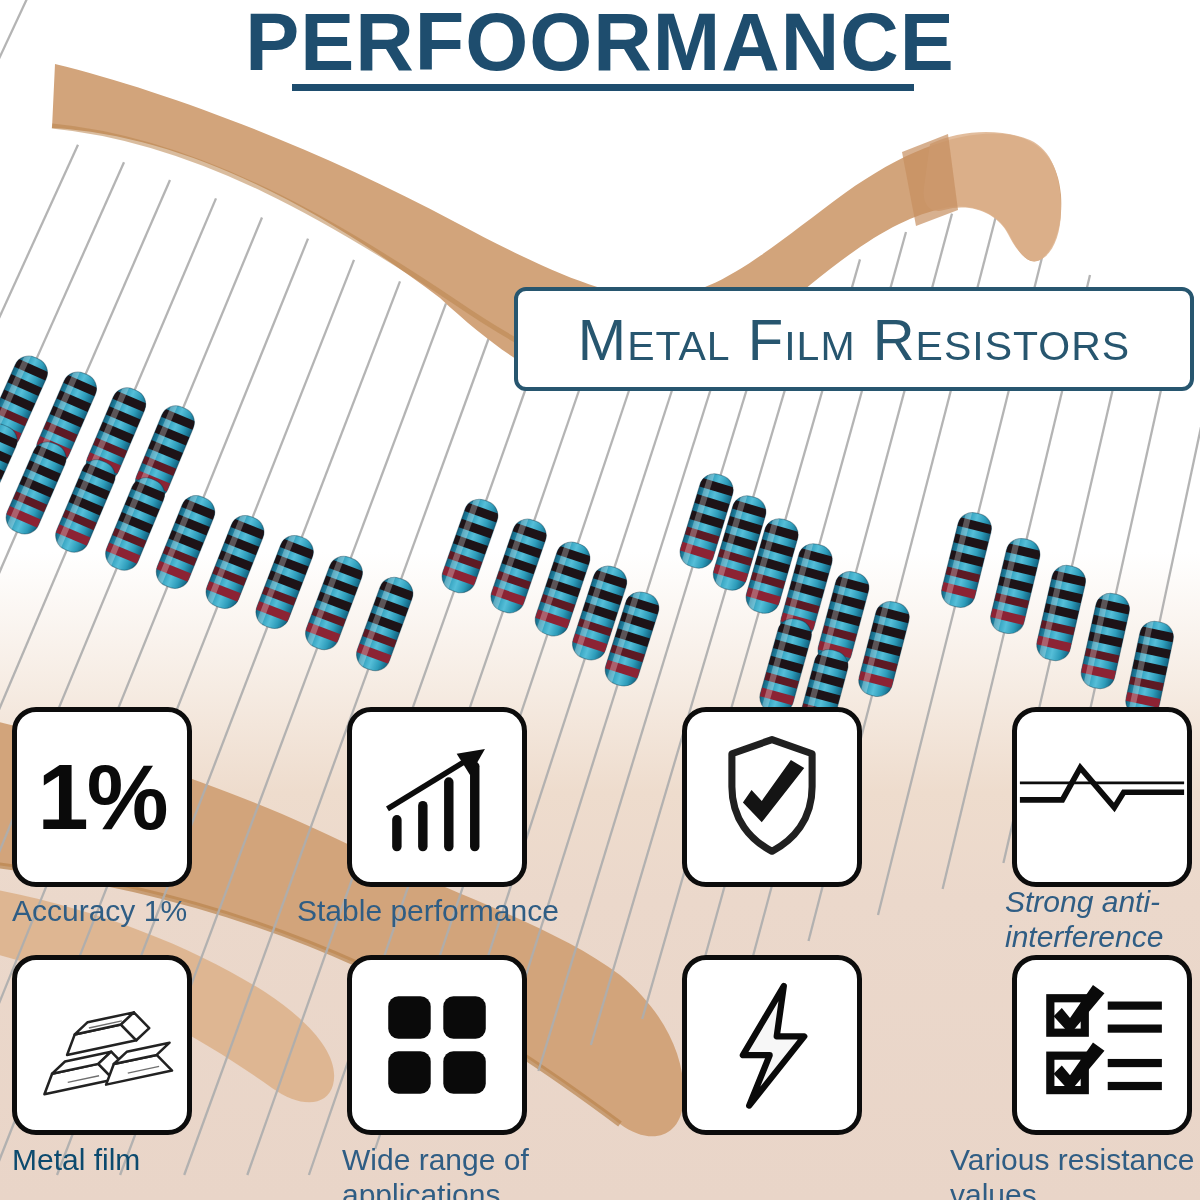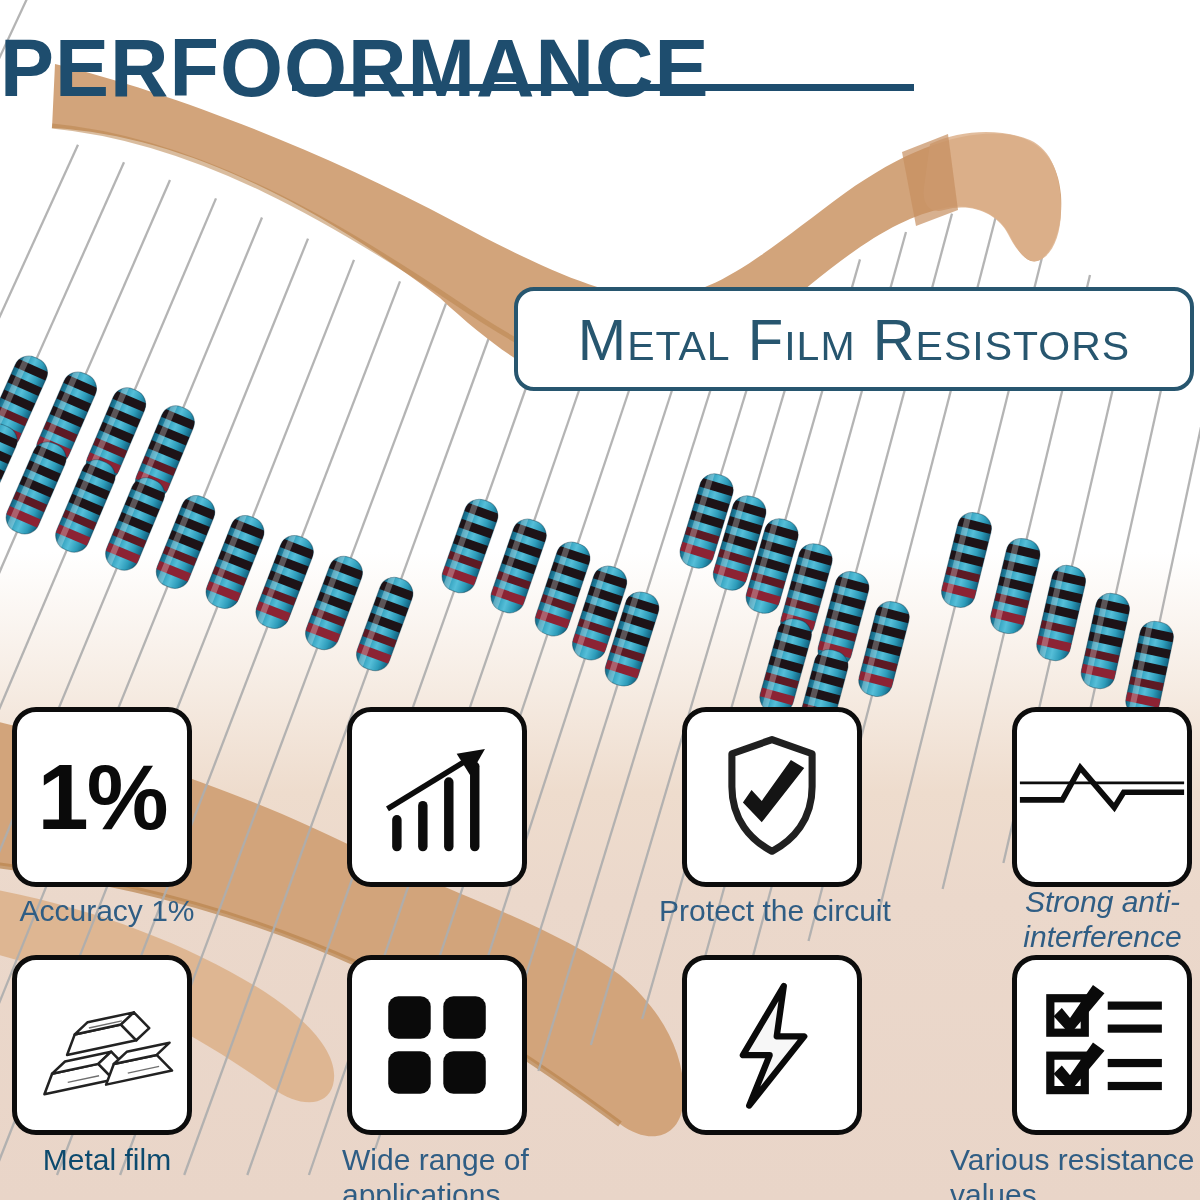--- a/index.html
+++ b/index.html
@@ -1,33 +1,33 @@
 <!DOCTYPE html>
 <html><head>
 <meta charset="utf-8">
 <style>
   html,body{margin:0;padding:0;background:#fff;}
   #canvas{position:relative;width:1200px;height:1200px;overflow:hidden;
           font-family:"Liberation Sans", sans-serif;}
   #photo{position:absolute;left:0;top:0;z-index:0;}
 
-  .title-wrap{position:absolute;left:0;top:2px;width:1200px;text-align:left;z-index:5;margin-top:26px;}
+  .title-wrap{position:absolute;left:0;top:2px;width:1200px;text-align:center;z-index:5;}
   .title{font-size:81px;font-weight:bold;letter-spacing:1px;line-height:1.0;}
   .title-underline{position:absolute;left:292px;top:84px;width:622px;height:7px;z-index:5;}
 
   .label-box{position:absolute;left:514px;top:287px;width:680px;height:104px;
-             background:#ffffff;border:4px solid #27566f;border-radius:20px;
+             background:#ffffff;border:4px solid #27566f;border-radius:12px;
              box-sizing:border-box;display:flex;align-items:center;justify-content:center;z-index:5;}
   .label-text{font-variant:small-caps;font-size:58px;letter-spacing:1px;color:#27566f;}
 
   .fbox{position:absolute;width:180px;height:180px;background:#ffffff;
         border:5px solid #0c0c0c;border-radius:24px;box-sizing:border-box;
         display:flex;align-items:center;justify-content:center;z-index:6;}
   .fcap{position:absolute;font-size:30px;line-height:1.15;z-index:6;}
-  .fcap.center{text-align:center;}
+  .fcap.center{text-align:left;}
   .pct{font-size:92px;font-weight:bold;color:#0a0a0a;letter-spacing:-2px;}
   .icon-svg{display:block;}
 </style>
 </head>
 <body>
 
 <div id="canvas">
 
   <svg id="photo" width="1200" height="1200" viewBox="0 0 1200 1200">
       <defs>
@@ -469,28 +469,28 @@
       <g fill="#0c0c0c">
         <rect x="32" y="112" width="12" height="46" rx="6"></rect>
         <rect x="65" y="94" width="12" height="64" rx="6"></rect>
         <rect x="98" y="64" width="12" height="94" rx="6"></rect>
         <rect x="131" y="44" width="12" height="114" rx="6"></rect>
       </g>
       <line x1="26" y1="104" x2="124" y2="44" stroke="#0c0c0c" stroke-width="7"></line>
       <polygon points="150,28 114,34 131,61" fill="#0c0c0c"></polygon>
     </svg>
   </div>
+  <div class="fcap center" style="left: 297px; top: 894px; width: 280px; color: rgb(47, 93, 132);">Stable performance</div>
 
   <div class="fbox" style="left:682px;top:707px;">
     <svg class="icon-svg" width="140" height="140" viewBox="0 0 178 178">
       <path d="M89,16 L140,34 L140,76 C140,118 116,144 89,158 C62,144 38,118 38,76 L38,34 Z" fill="none" stroke="#202020" stroke-width="9" stroke-linejoin="round"></path>
       <polygon points="52,96 76,121 130,52 113,42 76,94 63,80" fill="#141414"></polygon>
     </svg>
   </div>
-  <div class="fcap center" style="left: 635px; top: 894px; width: 280px; color: rgb(47, 93, 132);">Protect the circuit</div>
 
   <div class="fbox" style="left:1012px;top:707px;">
     <svg class="icon-svg" width="168" height="168" viewBox="0 0 178 178">
       <line x1="2" y1="74" x2="176" y2="74" stroke="#0c0c0c" stroke-width="3"></line>
       <polyline points="2,92 47,92 66,58 102,100 112,84 176,84" fill="none" stroke="#0c0c0c" stroke-width="6" stroke-linejoin="miter"></polyline>
     </svg>
   </div>
   <div class="fcap center" style="left: 1005px; top: 885px; width: 195px; color: rgb(47, 93, 132); font-style: italic;">Strong anti-interference</div>
 
   <div class="fbox" style="left:12px;top:955px;">

